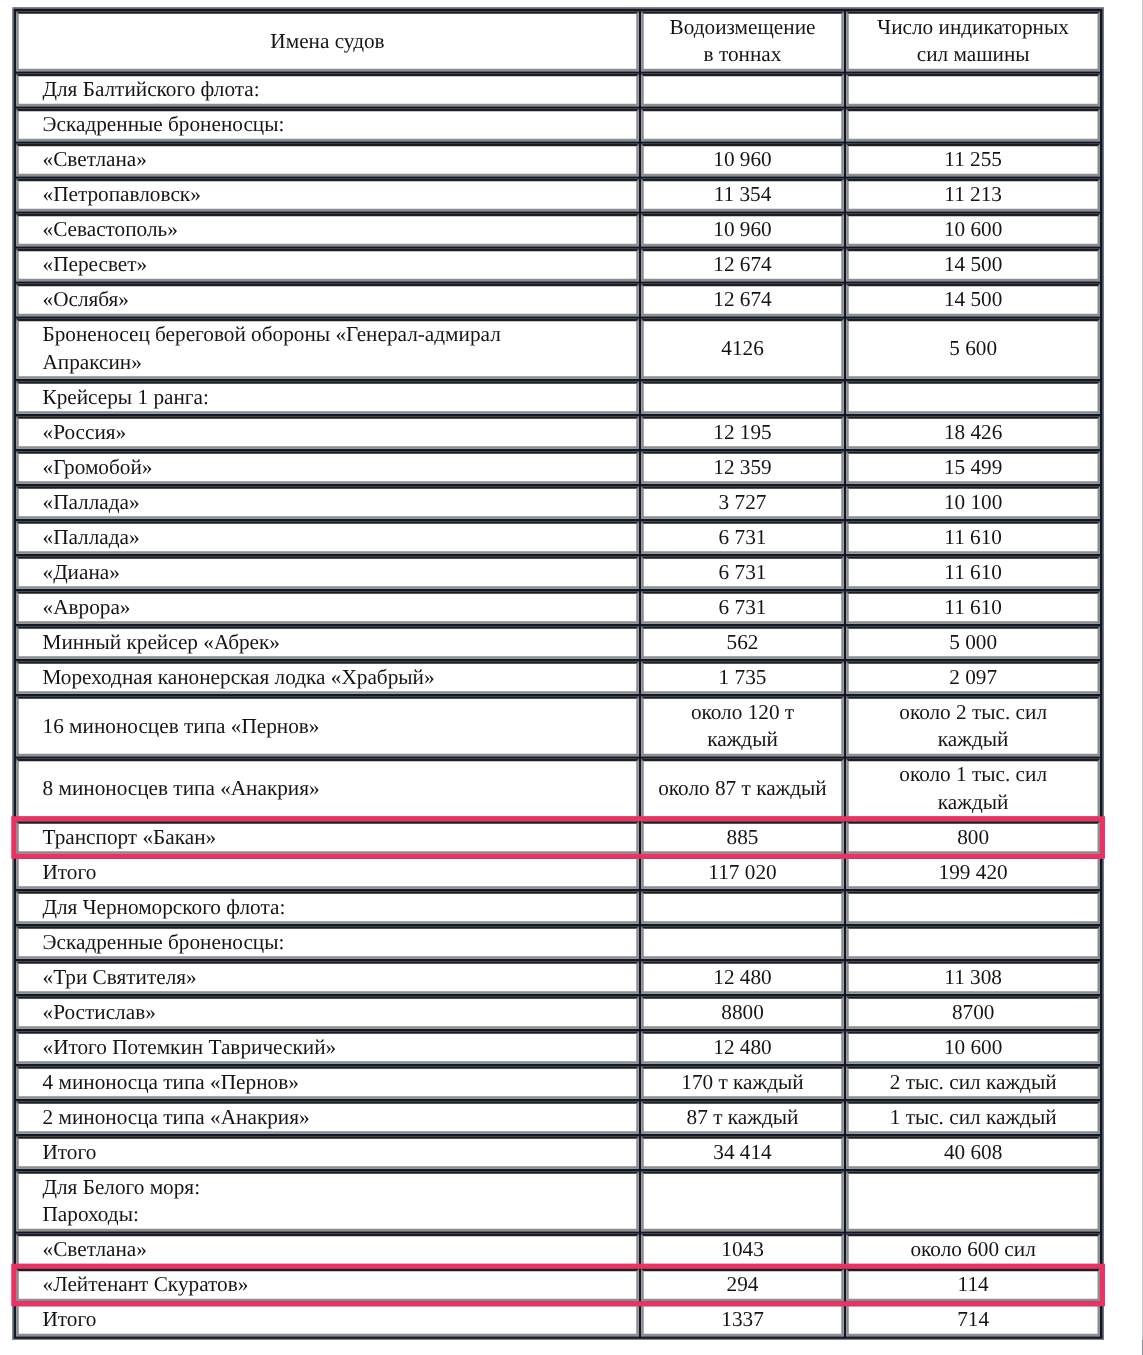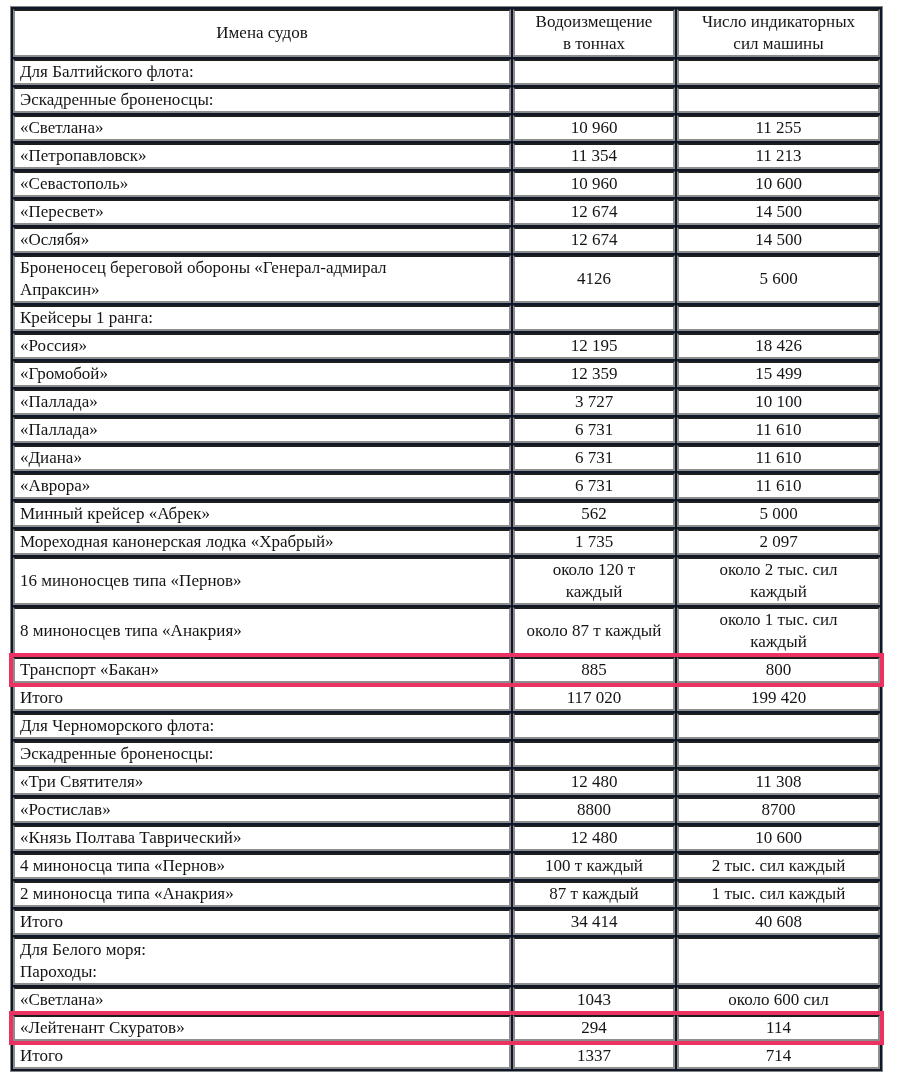--- a/index.html
+++ b/index.html
@@ -36,21 +36,21 @@
     vertical-align: middle;
     white-space: pre-line;
     overflow: hidden;
   }
   th {
     font-weight: normal;
     text-align: center;
     height: 48px;
   }
   td { height: 26px; }
-  td.c-name { text-align: left; padding-left: 5px; }
+  td.c-name { text-align: left; padding-left: 19px; }
   td.c-num  { text-align: center; }
   tr.hl { outline: 4px solid var(--hl, #ec3263); }
 </style>
 </head>
 <body>
 
 <div class="page">
   <table class="ships">
     <colgroup>
       <col class="c1">
@@ -190,27 +190,27 @@
     <td class="c-name">«Три Святителя»</td>
     <td class="c-num">12 480</td>
     <td class="c-num">11 308</td>
   </tr>
         <tr>
     <td class="c-name">«Ростислав»</td>
     <td class="c-num">8800</td>
     <td class="c-num">8700</td>
   </tr>
         <tr>
-    <td class="c-name">«Князь Полтава Таврический»</td>
+    <td class="c-name">«Итого Потемкин Таврический»</td>
     <td class="c-num">12 480</td>
     <td class="c-num">10 600</td>
   </tr>
         <tr>
     <td class="c-name">4 миноносца типа «Пернов»</td>
-    <td class="c-num">100 т каждый</td>
+    <td class="c-num">170 т каждый</td>
     <td class="c-num">2 тыс. сил каждый</td>
   </tr>
         <tr>
     <td class="c-name">2 миноносца типа «Анакрия»</td>
     <td class="c-num">87 т каждый</td>
     <td class="c-num">1 тыс. сил каждый</td>
   </tr>
         <tr>
     <td class="c-name">Итого</td>
     <td class="c-num">34 414</td>

